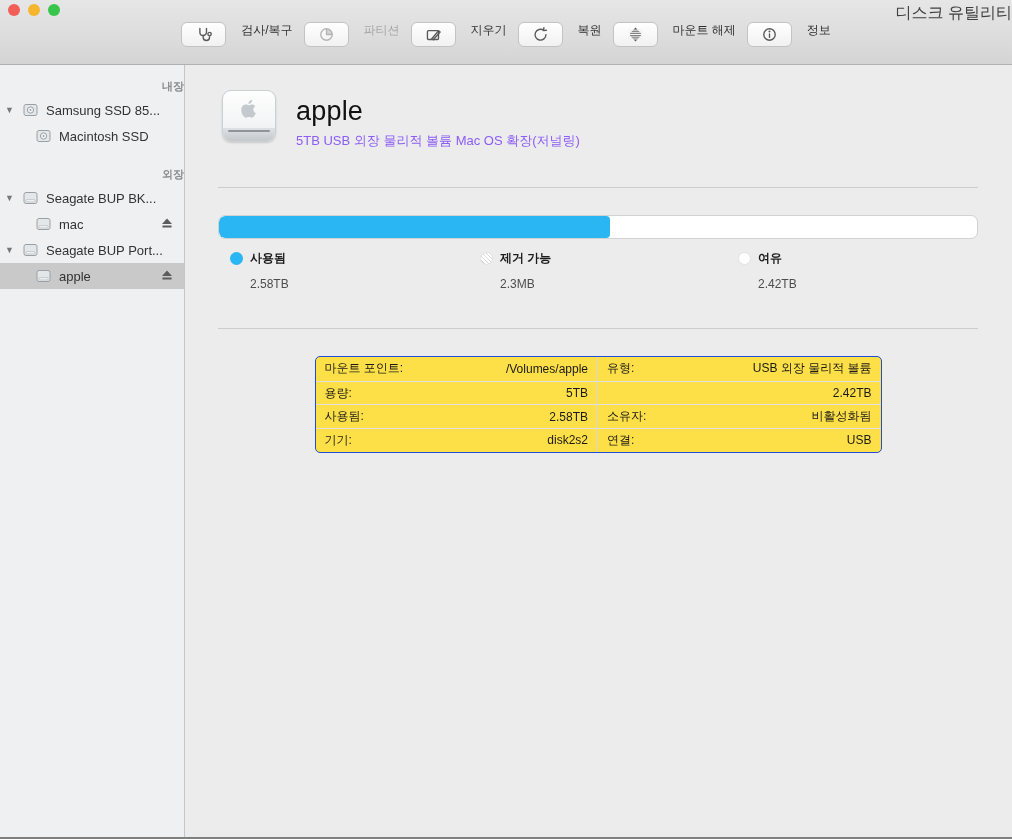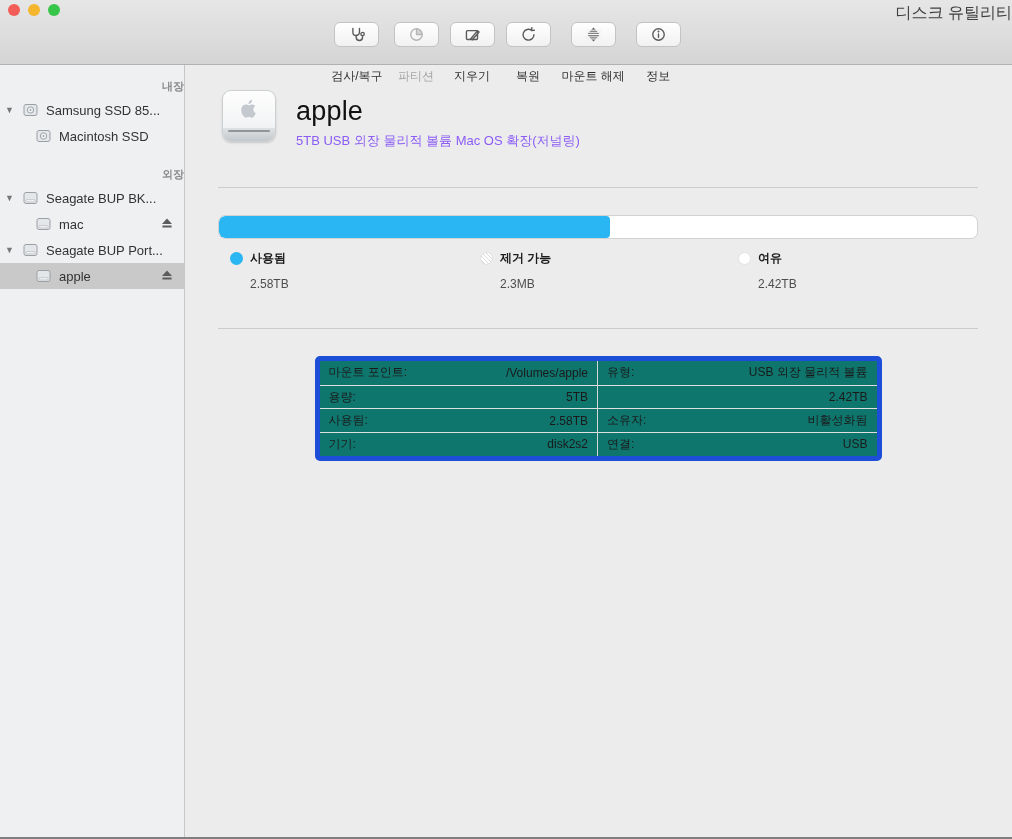--- a/index.html
+++ b/index.html
@@ -12,21 +12,21 @@
   
   .titlebar { height:65px; flex:0 0 65px; position:relative;
               background:linear-gradient(180deg,#e6e6e6 0%,#dcdcdc 60%,#d4d4d4 100%);
               border-bottom:1px solid #b1b1b1; }
   .traffic { position:absolute; top:4px; left:8px; display:flex; gap:8px; }
   .light { width:12px; height:12px; border-radius:50%; }
   .win-title { position:absolute; top:3px; left:17px; right:0; text-align:right;
                font-size:16px; color:#404040; }
   .toolbar { position:absolute; top:22px; left:0; right:0;
              display:flex; justify-content:center; align-items:flex-start; gap:11px; }
-  .tbtn { display:flex; flex-direction:column; align-items:center; gap:21px; cursor:default; }
+  .tbtn { display:flex; flex-direction:row; align-items:flex-start; gap:15px; cursor:default; }
   .tbtn .btnface { width:45px; height:25px; border:1px solid #c3c3c3; border-radius:6px;
                    background:linear-gradient(180deg,#ffffff,#f1f1f1);
                    display:flex; align-items:center; justify-content:center;
                    box-shadow:0 1px 0 rgba(255,255,255,.6) inset; }
   .tbtn .blabel { font-size:12px; color:#2e2e2e; white-space:nowrap; }
   .tbtn.disabled .blabel { color:#a6a6a6; }
   .tbtn svg { display:block; }
   .icon-stroke { stroke:#5a5a5a; fill:none; stroke-width:1.3; stroke-linecap:round; stroke-linejoin:round; }
   .icon-fill { fill:#5a5a5a; }
   .disabled .icon-stroke { stroke:#b5b5b5; }
@@ -81,21 +81,21 @@
   .lcol .lhead { display:flex; align-items:center; }
   .swatch { width:13px; height:13px; border-radius:50%; flex:0 0 13px; }
   .swatch.purgeable { background:repeating-linear-gradient(45deg,#ffffff 0 2px,#d9d9d9 2px 3px);
                       border:1px solid #e3e3e3; }
   .swatch.free { background:#ffffff; border:1px solid #e3e3e3; }
   .llabel { font-size:12px; font-weight:bold; color:#1c1c1c; margin-left:7px; }
   .lvalue { font-size:12px; color:#4d4d4d; margin-left:20px; margin-top:10px; }
 
   
   .details { width:567px; margin:27px auto 0 auto; display:flex;
-             background:#0f766e; border:5px solid #1d4ed8; border-radius:5px; }
+             background:#fde047; border:1px solid #1d4ed8; border-radius:5px; }
   .panel { width:50%; }
   .panel.left { border-right:1px solid #d6d6d6; }
   .drow { height:23.7px; display:flex; align-items:center; padding:0 9px; font-size:12px; }
   .drow + .drow { border-top:1px solid #e0e0e0; }
   .dlabel { color:#1a1a1a; white-space:nowrap; }
   .dvalue { margin-left:auto; color:#1a1a1a; white-space:nowrap; padding-left:8px; }
 </style>
 </head>
 <body>
 

